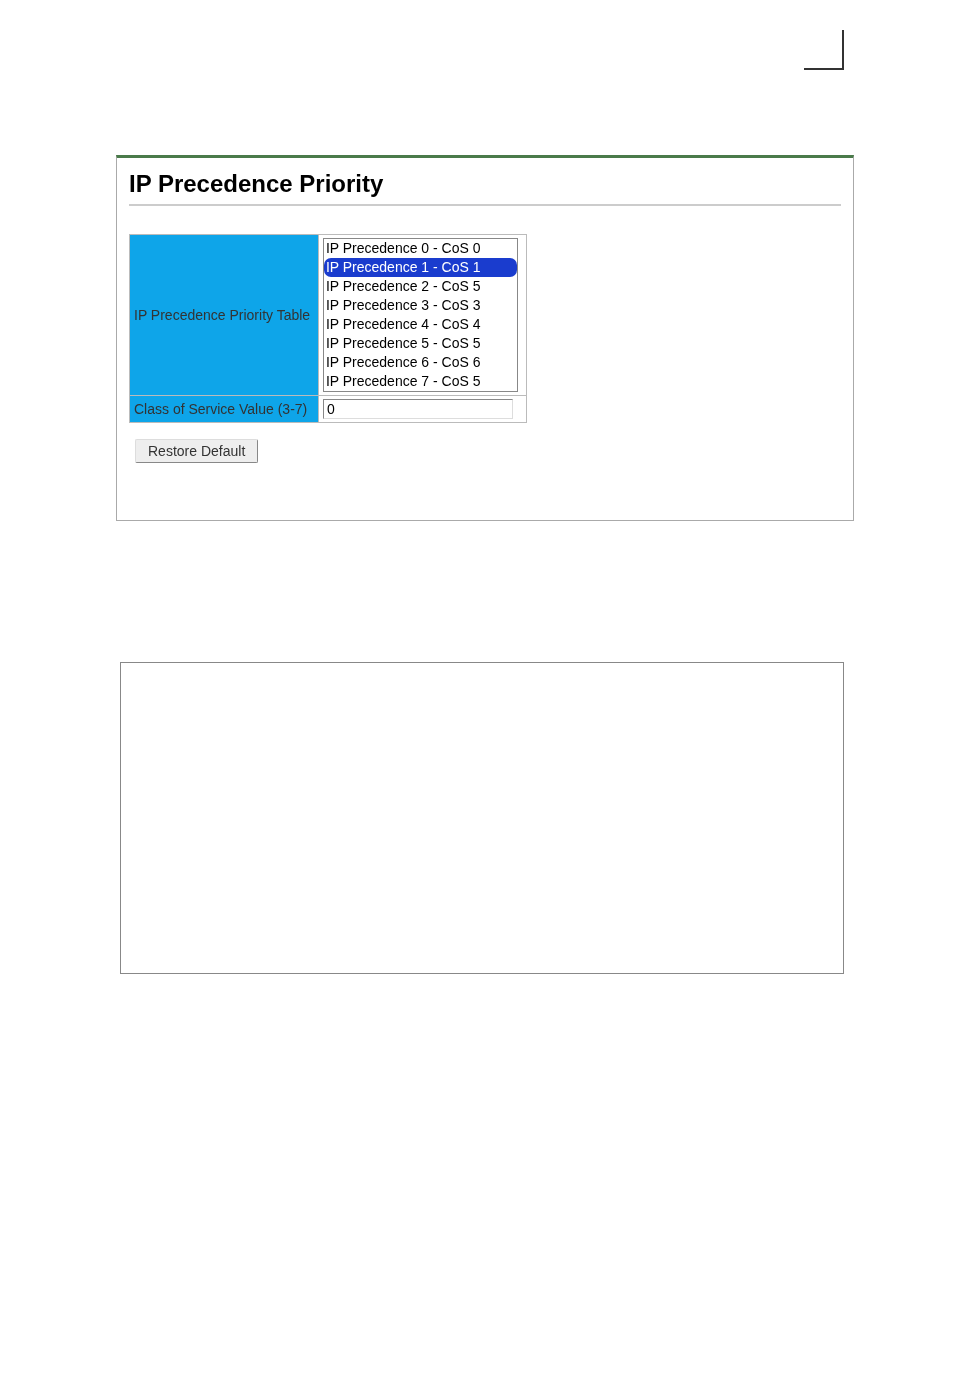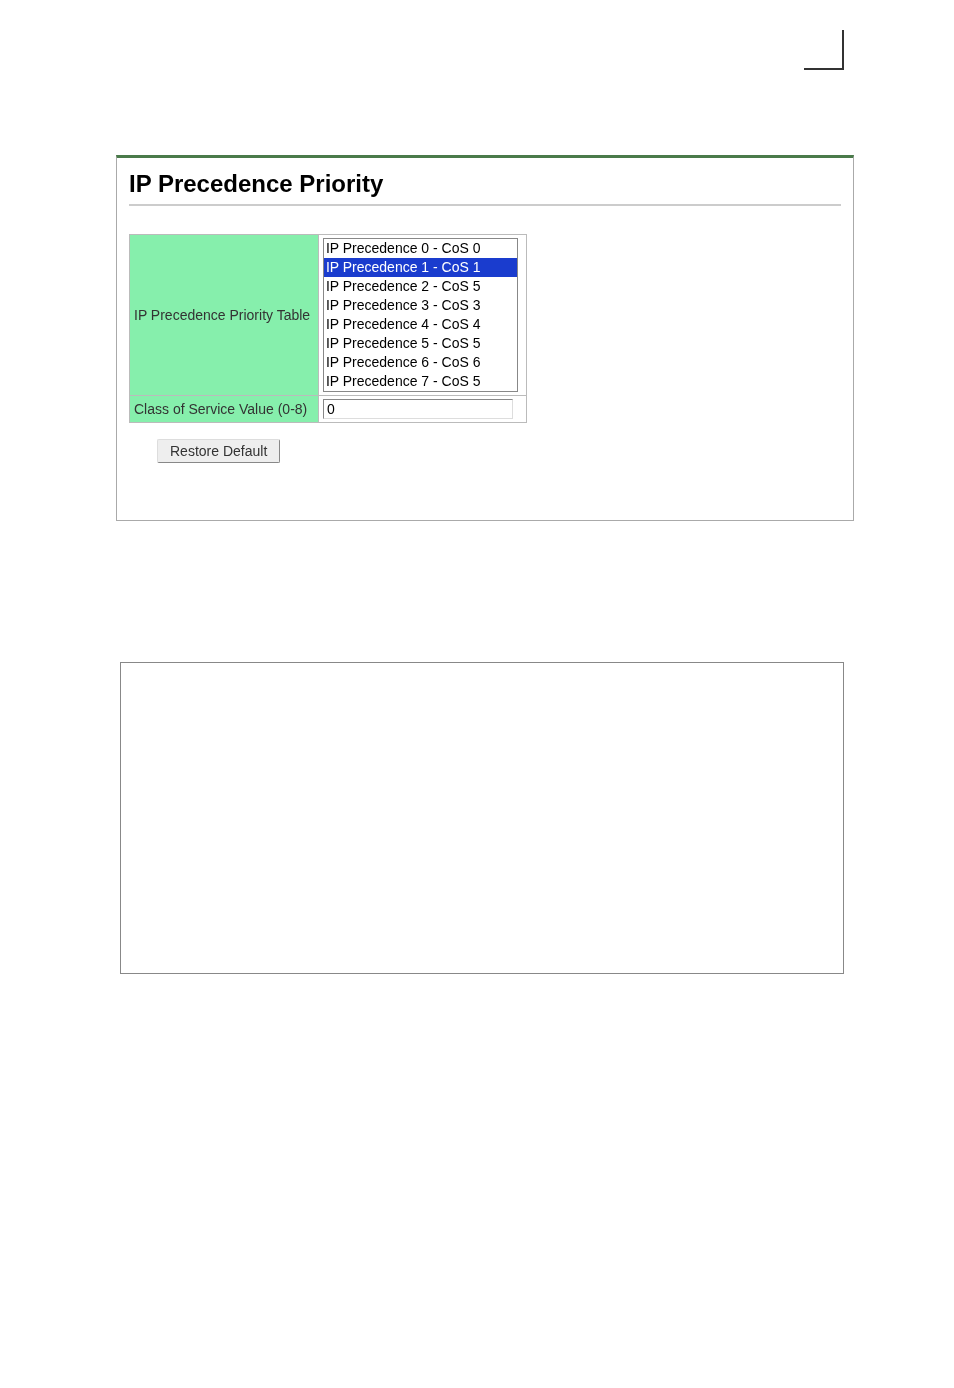--- a/index.html
+++ b/index.html
@@ -47,56 +47,57 @@
       width: 398px;
       font-size: 14px;
       color: #333;
     }
     .config-table td {
       border: 1px solid #bbb;
       padding: 3px 4px;
       vertical-align: middle;
     }
     .label-cell {
-      background: #86efac;
+      background: #0ea5e9;
       white-space: nowrap;
     }
     .listbox {
       width: 195px;
       border: 1px solid #888;
       background: #fff;
       font-family: Arial, sans-serif;
       font-size: 14px;
       color: #000;
       overflow: hidden;
     }
     .listbox-option {
       padding: 0 2px;
       line-height: 19px;
       white-space: nowrap;
       cursor: default;
     }
     .listbox-option.selected {
       background: #1a3cce;
       color: #ffffff;
+      border-radius: 7px;
     }
     .text-input {
       width: 190px;
       font-size: 14px;
       font-family: Arial, sans-serif;
       padding: 1px 3px;
       border-top: 1px solid #888;
       border-left: 1px solid #888;
       border-right: 1px solid #ddd;
       border-bottom: 1px solid #ddd;
       background: #fff;
     }
     .button-row {
       margin-top: 16px;
-      margin-left: 28px;
+      margin-left: 6px;
     }
     .btn {
       font-family: Arial, sans-serif;
       font-size: 14px;
       color: #333;
       padding: 3px 12px;
       background: #eee;
       border: 1px solid #888;
       border-top-color: #ddd;
       border-left-color: #ddd;
@@ -132,21 +133,21 @@
               <div class="listbox-option">IP Precedence 2 - CoS 5</div>
               <div class="listbox-option">IP Precedence 3 - CoS 3</div>
               <div class="listbox-option">IP Precedence 4 - CoS 4</div>
               <div class="listbox-option">IP Precedence 5 - CoS 5</div>
               <div class="listbox-option">IP Precedence 6 - CoS 6</div>
               <div class="listbox-option">IP Precedence 7 - CoS 5</div>
             </div>
       </td>
     </tr>
     <tr>
-      <td class="label-cell">Class of Service Value (0-8)</td>
+      <td class="label-cell">Class of Service Value (3-7)</td>
       <td>
         <input type="text" class="text-input" value="0" style="">
       </td>
     </tr>
   </tbody>
     </table>
 
   <div class="button-row">
     <button class="btn">Restore Default</button>
   </div>

